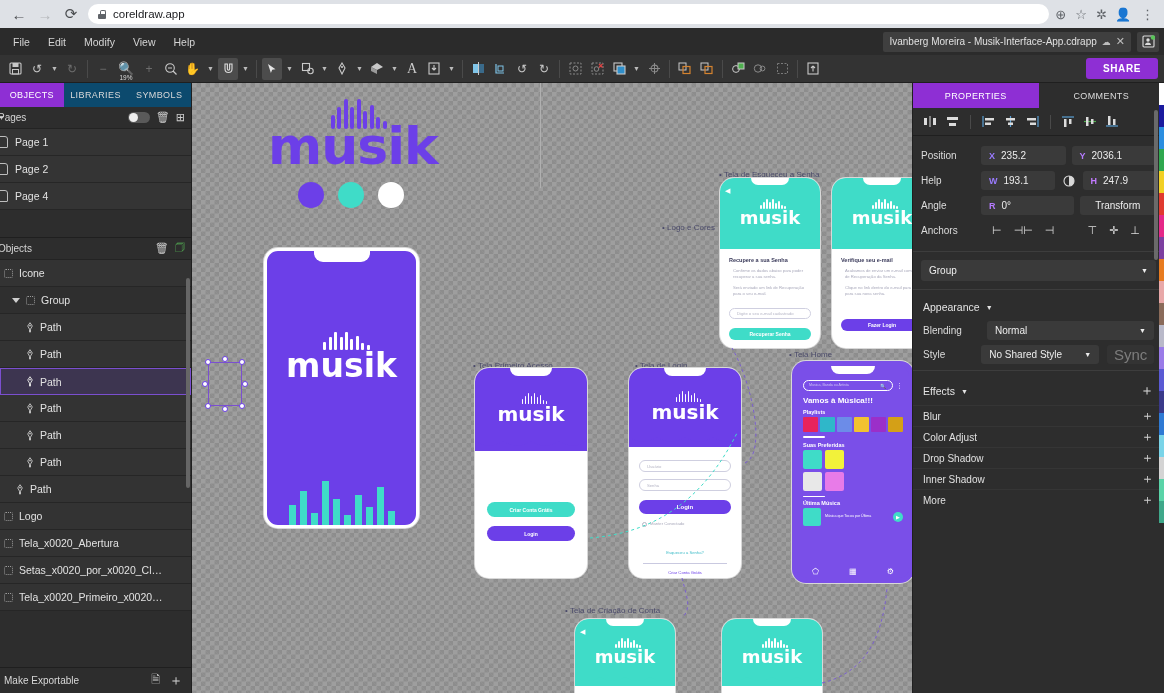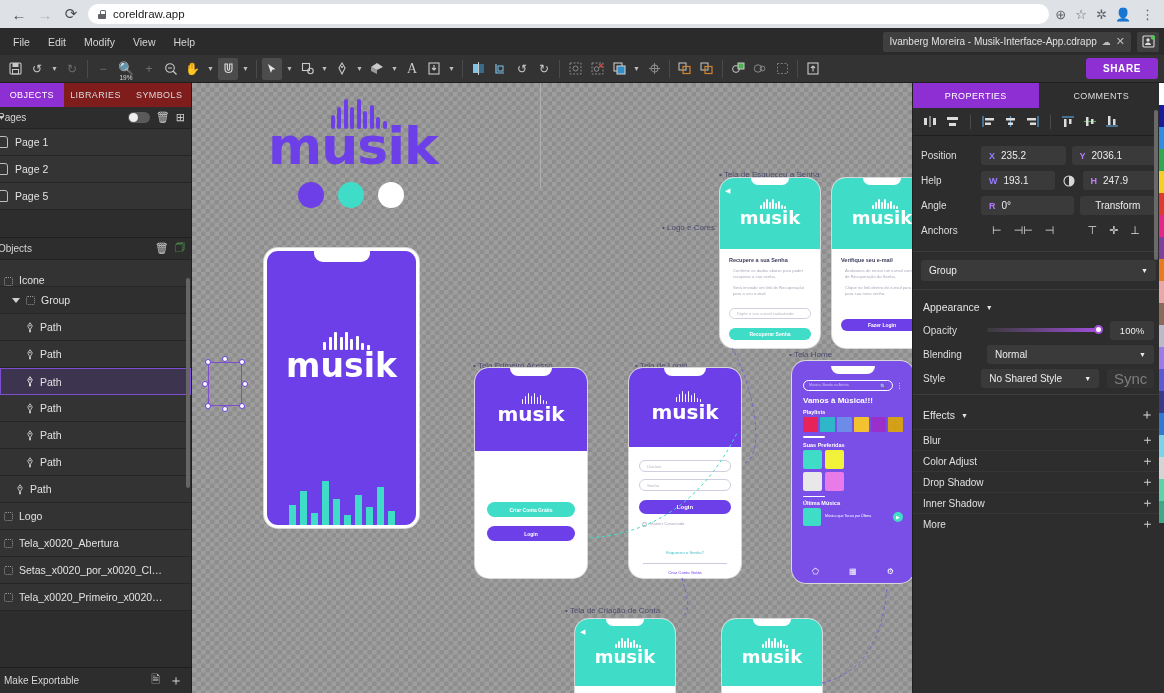--- a/index.html
+++ b/index.html
@@ -58,21 +58,21 @@
     border-radius:3px; padding:5px 17px; border:none; }
 
   
   .main { display:flex; height:610px; }
 
   
   .left { width:192px; background:#2d2d2d; display:flex; flex-direction:column;
     border-right:1px solid #1f1f1f; position:relative; }
   .ltabs { display:flex; height:24px; }
   .ltab { flex:1; display:flex; align-items:center; justify-content:center; font-size:9px;
-    color:#d9d9d9; letter-spacing:.4px; background:#7f1d1d; }
+    color:#d9d9d9; letter-spacing:.4px; background:#0c4a6e; }
   .ltab.sel { background:#8e2fd4; color:#fff; }
   .sec-head { height:22px; display:flex; align-items:center; padding:0 6px; gap:5px;
     background:#2d2d2d; border-bottom:1px solid #232323; }
   .sec-head .lbl { font-size:10px; color:#d6d6d6; }
   .sec-head .cv { font-size:7px; color:#bbb; }
   .sec-head .sp { margin-left:auto; display:flex; align-items:center; gap:6px; }
   .toggle { width:22px; height:11px; background:#5a5a5a; border-radius:6px; position:relative; }
   .toggle:after { content:""; position:absolute; left:1px; top:1px; width:9px; height:9px;
     border-radius:50%; background:#efefef; }
   .mini { font-size:11px; color:#cfcfcf; }
@@ -425,34 +425,34 @@
     <div class="page-row" style="margin-left:-6px;">
       <span class="pg-ic"></span>
       <span>Page 1</span>
     </div>
     <div class="page-row" style="margin-left:-6px;">
       <span class="pg-ic"></span>
       <span>Page 2</span>
     </div>
     <div class="page-row" style="margin-left:-6px;">
       <span class="pg-ic"></span>
-      <span>Page 5</span>
+      <span>Page 4</span>
     </div>
     <div class="pages-fill"></div>
 
     <div class="sec-head" style="margin-left:-8px;">
       <span class="lbl">Objects</span>
       <span class="sp">
         <span class="mini">🗑</span>
         <span class="mini" style="color:#5ac45a;">🗇</span>
       </span>
     </div>
 
     <div class="obj-list">
-      <div class="obj-row" style="padding-left:4px;align-items:flex-end;">
+      <div class="obj-row" style="padding-left:4px;">
         <span class="dots-ic"></span>
         <span>Icone</span>
       </div>
       <div class="obj-row alt" style="padding-left:12px;">
         <span class="tri open"></span>
         <span class="dots-ic"></span>
         <span>Group</span>
       </div>
       <div class="obj-row" style="padding-left:26px;">
         <span class="path-ic"><svg width="8" height="11" viewBox="0 0 8 11">
@@ -973,27 +973,20 @@
     </div>
 
 
     <div class="rsep"></div>
 
     <div class="grp-head">
       <span>Appearance</span>
       <span style="font-size:7px;">▼</span>
     </div>
 
-    <div class="opa-row">
-      <span class="plabel">Opacity</span>
-      <div class="slider">
-        <span class="knob"></span>
-      </div>
-      <div class="opa-val">100%</div>
-    </div>
     <div class="opa-row">
       <span class="plabel">Blending</span>
       <div class="sel2">
         <span>Normal</span>
         <span style="font-size:7px;">▼</span>
       </div>
     </div>
     <div class="opa-row">
       <span class="plabel">Style</span>
       <div class="sel2" style="flex:none;width:118px;">

